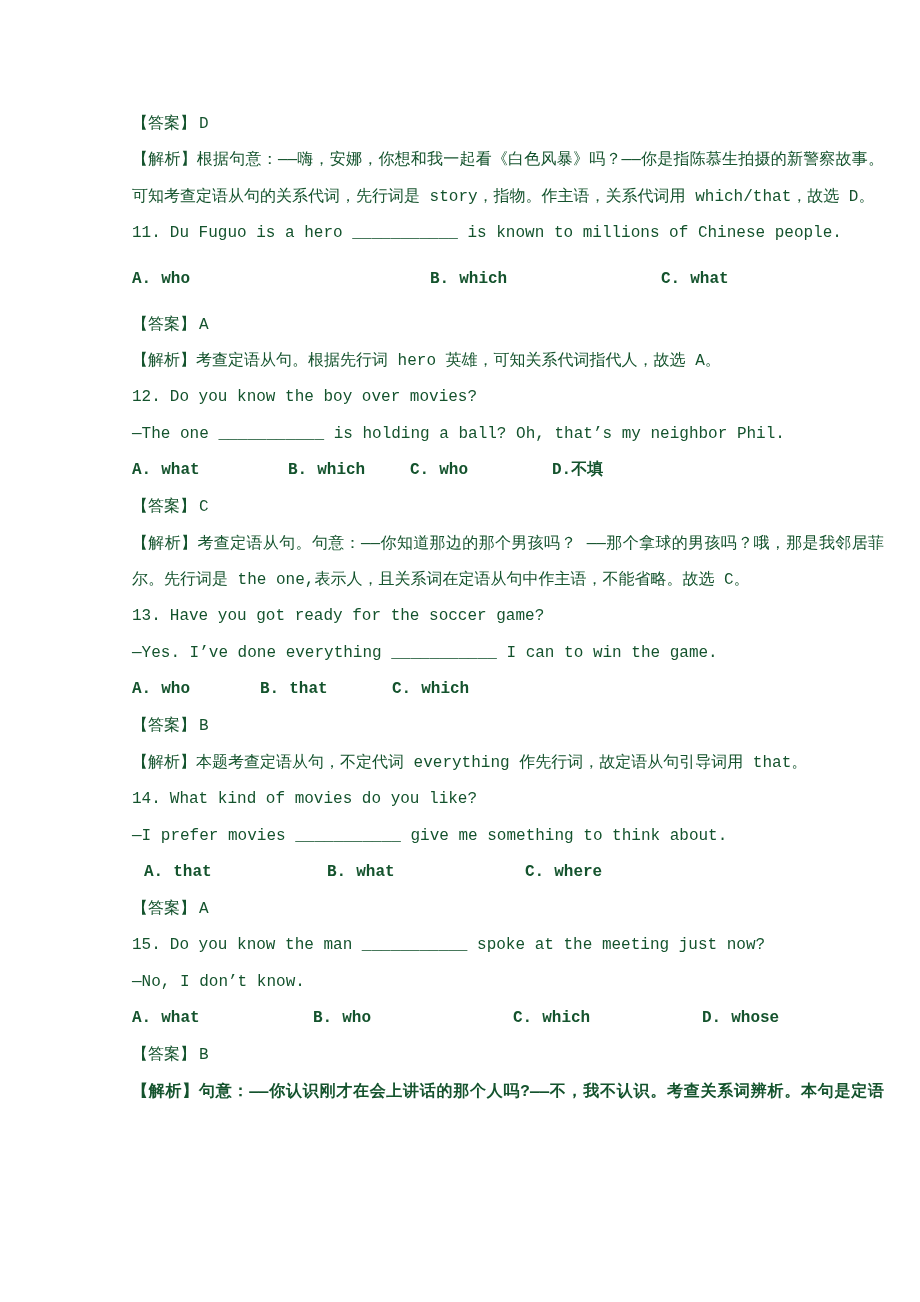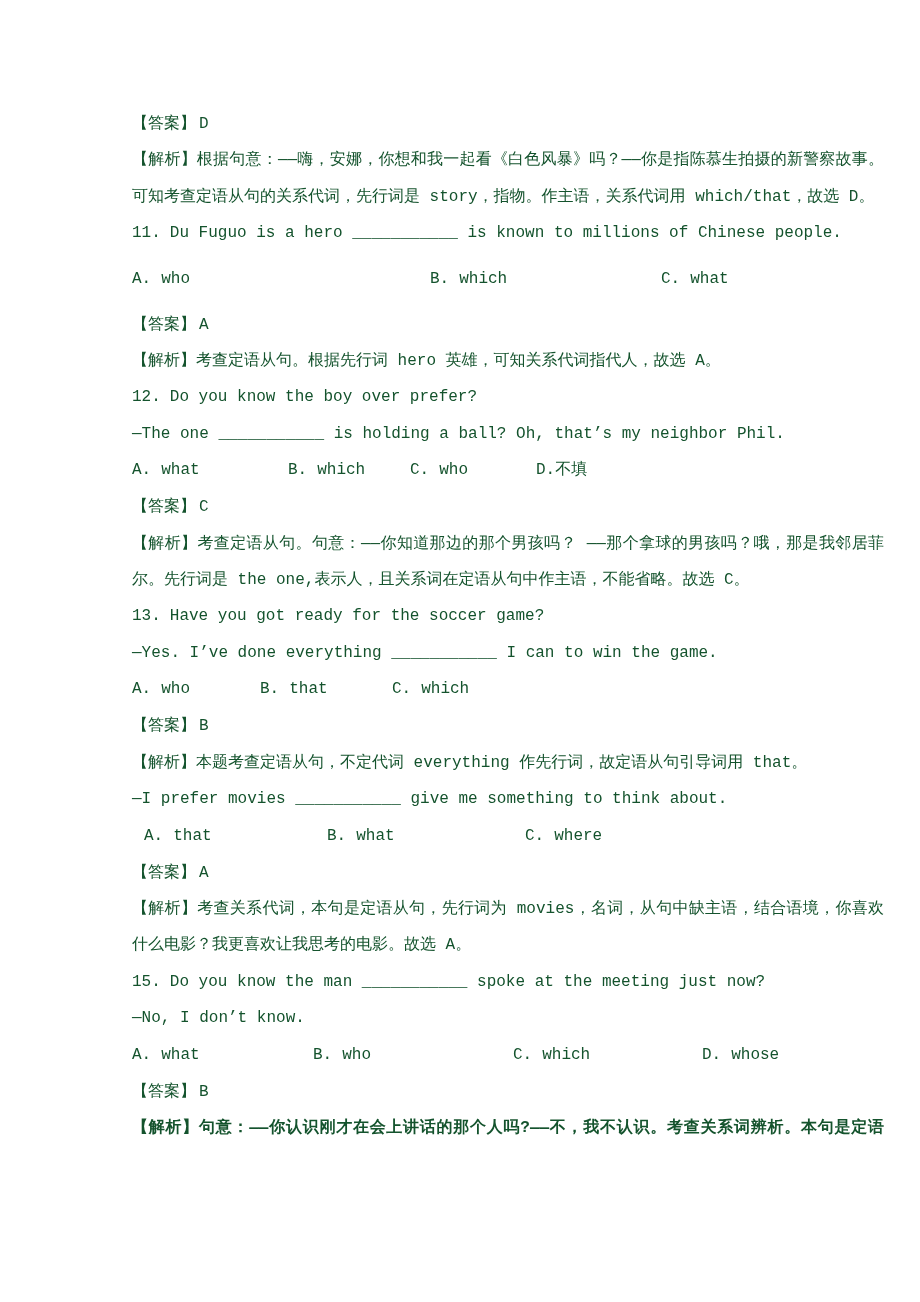--- a/index.html
+++ b/index.html
@@ -48,20 +48,21 @@
     margin-right: 9px;
   }
   .opts {
     position: relative;
     height: 37px;
   }
   .opt {
     position: absolute;
     top: 0;
     white-space: nowrap;
+    font-weight: bold;
   }
   .opt .otext {
     margin-left: 10px;
   }
   .opt.tight .otext {
     margin-left: 0;
   }
 </style>
 </head>
 <body>
@@ -74,49 +75,49 @@
 
     <p class="line"><span class="qnum">11.</span><span>Du Fuguo is a hero ___________ is known to millions of Chinese people.</span></p>
     <div class="line opts gap-top">
       <span class="opt" style="left:0px"><span>A.</span><span class="otext">who</span></span>
       <span class="opt" style="left:298px"><span>B.</span><span class="otext">which</span></span>
       <span class="opt" style="left:529px"><span>C.</span><span class="otext">what</span></span>
     </div>
     <p class="line gap-top"><span>【答案】</span><span class="ans-val">A</span></p>
     <p class="para"><span>【解析】</span><span>考查定语从句。根据先行词 hero 英雄，可知关系代词指代人，故选 A。</span></p>
 
-    <p class="line"><span class="qnum">12.</span><span>Do you know the boy over prefer?</span></p>
+    <p class="line"><span class="qnum">12.</span><span>Do you know the boy over movies?</span></p>
     <p class="line"><span>—The one ___________ is holding a ball? Oh, that’s my neighbor Phil.</span></p>
     <div class="line opts">
       <span class="opt" style="left:0px"><span>A.</span><span class="otext">what</span></span>
       <span class="opt" style="left:156px"><span>B.</span><span class="otext">which</span></span>
       <span class="opt" style="left:278px"><span>C.</span><span class="otext">who</span></span>
-      <span class="opt tight" style="left:404px"><span>D.</span><span class="otext">不填</span></span>
+      <span class="opt tight" style="left:420px"><span>D.</span><span class="otext">不填</span></span>
     </div>
     <p class="line"><span>【答案】</span><span class="ans-val">C</span></p>
     <p class="para"><span>【解析】</span><span>考查定语从句。句意：——你知道那边的那个男孩吗？ ——那个拿球的男孩吗？哦，那是我邻居菲尔。先行词是 the one,表示人，且关系词在定语从句中作主语，不能省略。故选 C。</span></p>
 
     <p class="line"><span class="qnum">13.</span><span>Have you got ready for the soccer game?</span></p>
     <p class="line"><span>—Yes. I’ve done everything ___________ I can to win the game.</span></p>
     <div class="line opts">
       <span class="opt" style="left:0px"><span>A.</span><span class="otext">who</span></span>
       <span class="opt" style="left:128px"><span>B.</span><span class="otext">that</span></span>
       <span class="opt" style="left:260px"><span>C.</span><span class="otext">which</span></span>
     </div>
     <p class="line"><span>【答案】</span><span class="ans-val">B</span></p>
     <p class="para"><span>【解析】</span><span>本题考查定语从句，不定代词 everything 作先行词，故定语从句引导词用 that。</span></p>
 
+    <p class="line"><span class="qnum">14.</span><span>What kind of movies do you like?</span></p>
     <p class="line"><span>—I prefer movies ___________ give me something to think about.</span></p>
     <div class="line opts">
       <span class="opt" style="left:12px"><span>A.</span><span class="otext">that</span></span>
       <span class="opt" style="left:195px"><span>B.</span><span class="otext">what</span></span>
       <span class="opt" style="left:393px"><span>C.</span><span class="otext">where</span></span>
     </div>
     <p class="line"><span>【答案】</span><span class="ans-val">A</span></p>
-    <p class="para"><span>【解析】</span><span>考查关系代词，本句是定语从句，先行词为 movies，名词，从句中缺主语，结合语境，你喜欢什么电影？我更喜欢让我思考的电影。故选 A。</span></p>
 
     <p class="line"><span class="qnum">15.</span><span>Do you know the man ___________ spoke at the meeting just now?</span></p>
     <p class="line"><span>—No, I don’t know.</span></p>
     <div class="line opts">
       <span class="opt" style="left:0px"><span>A.</span><span class="otext">what</span></span>
       <span class="opt" style="left:181px"><span>B.</span><span class="otext">who</span></span>
       <span class="opt" style="left:381px"><span>C.</span><span class="otext">which</span></span>
       <span class="opt" style="left:570px"><span>D.</span><span class="otext">whose</span></span>
     </div>
     <p class="line"><span>【答案】</span><span class="ans-val">B</span></p>

